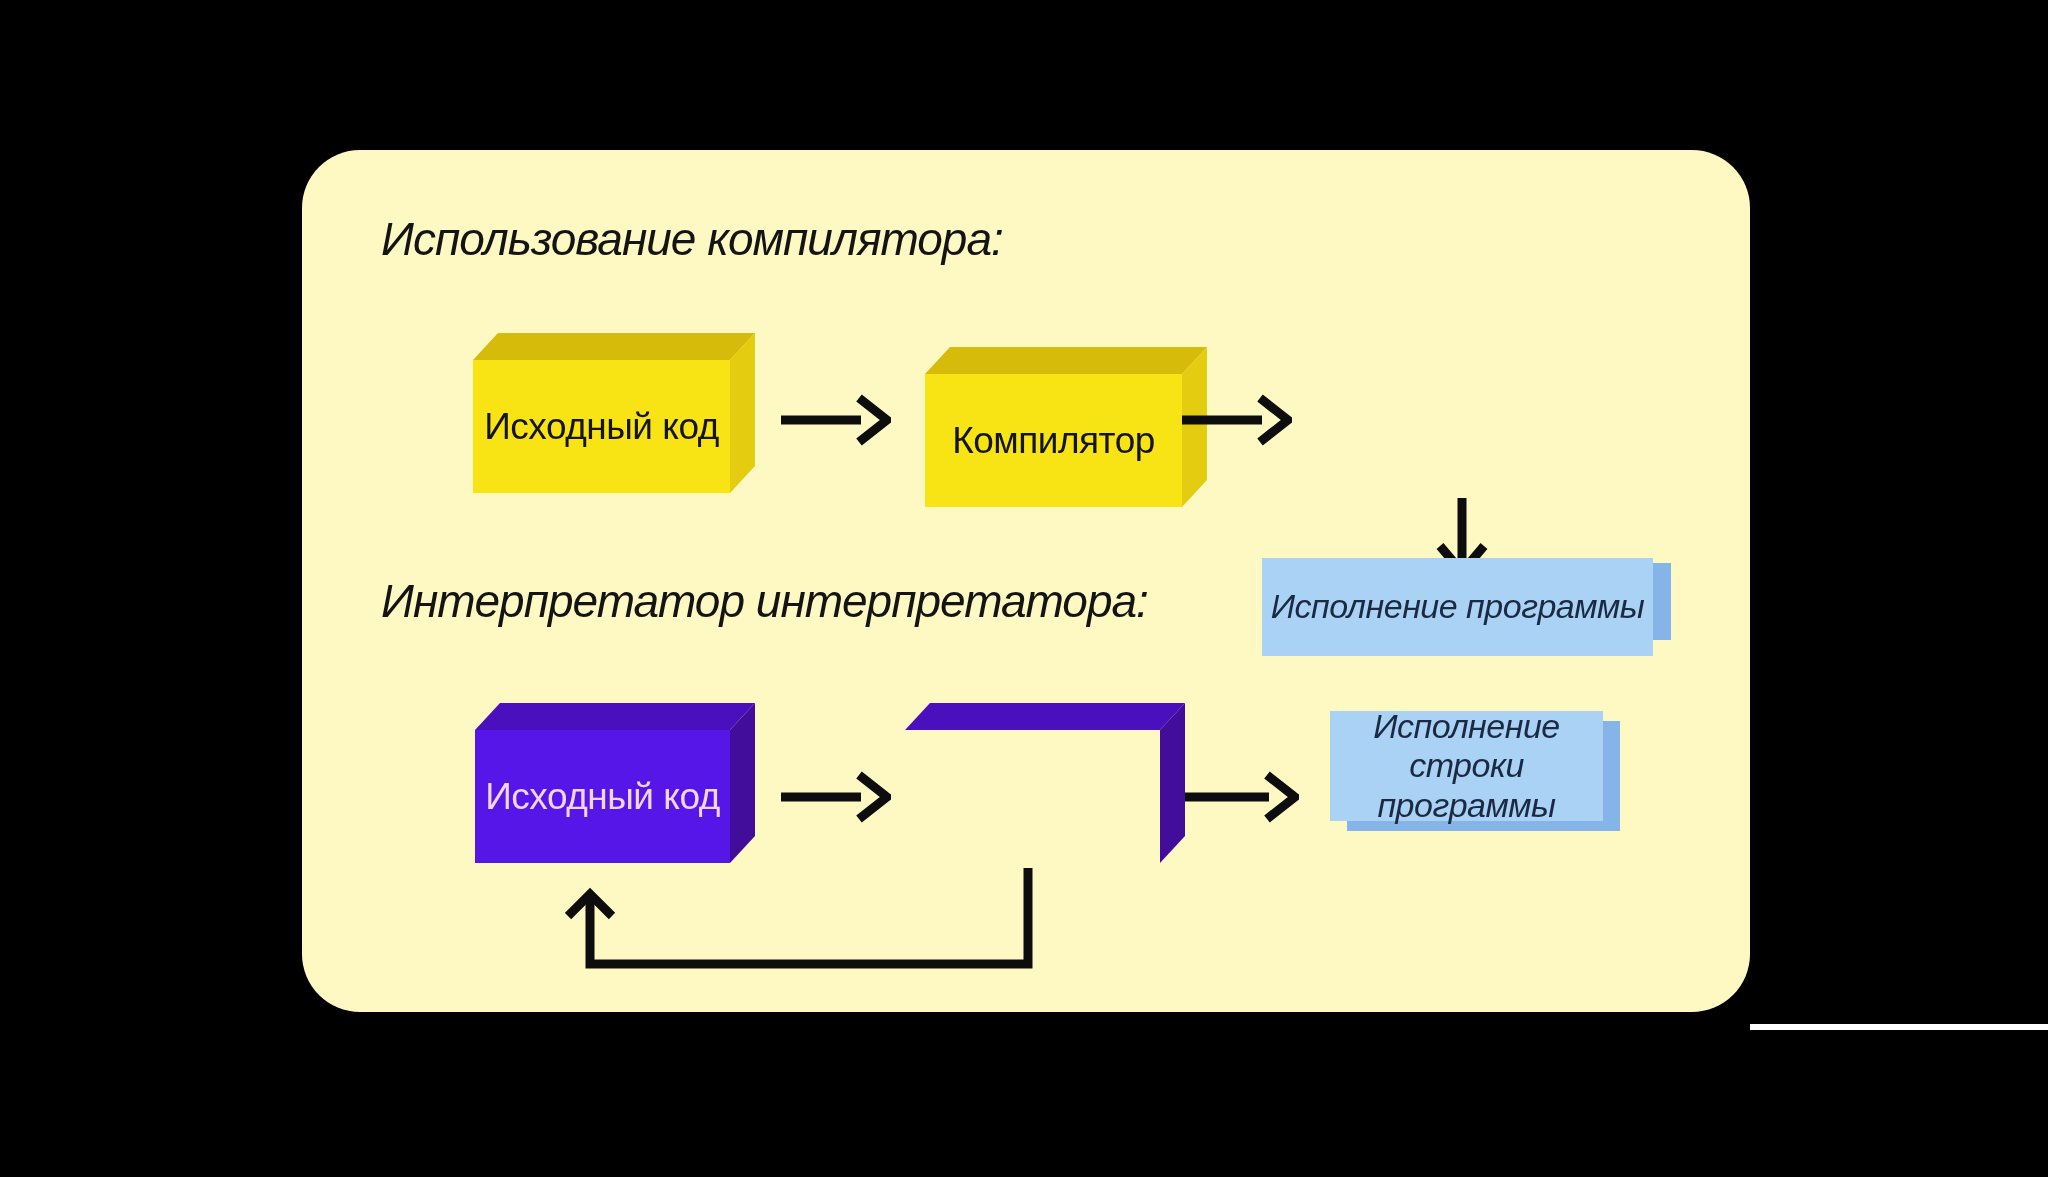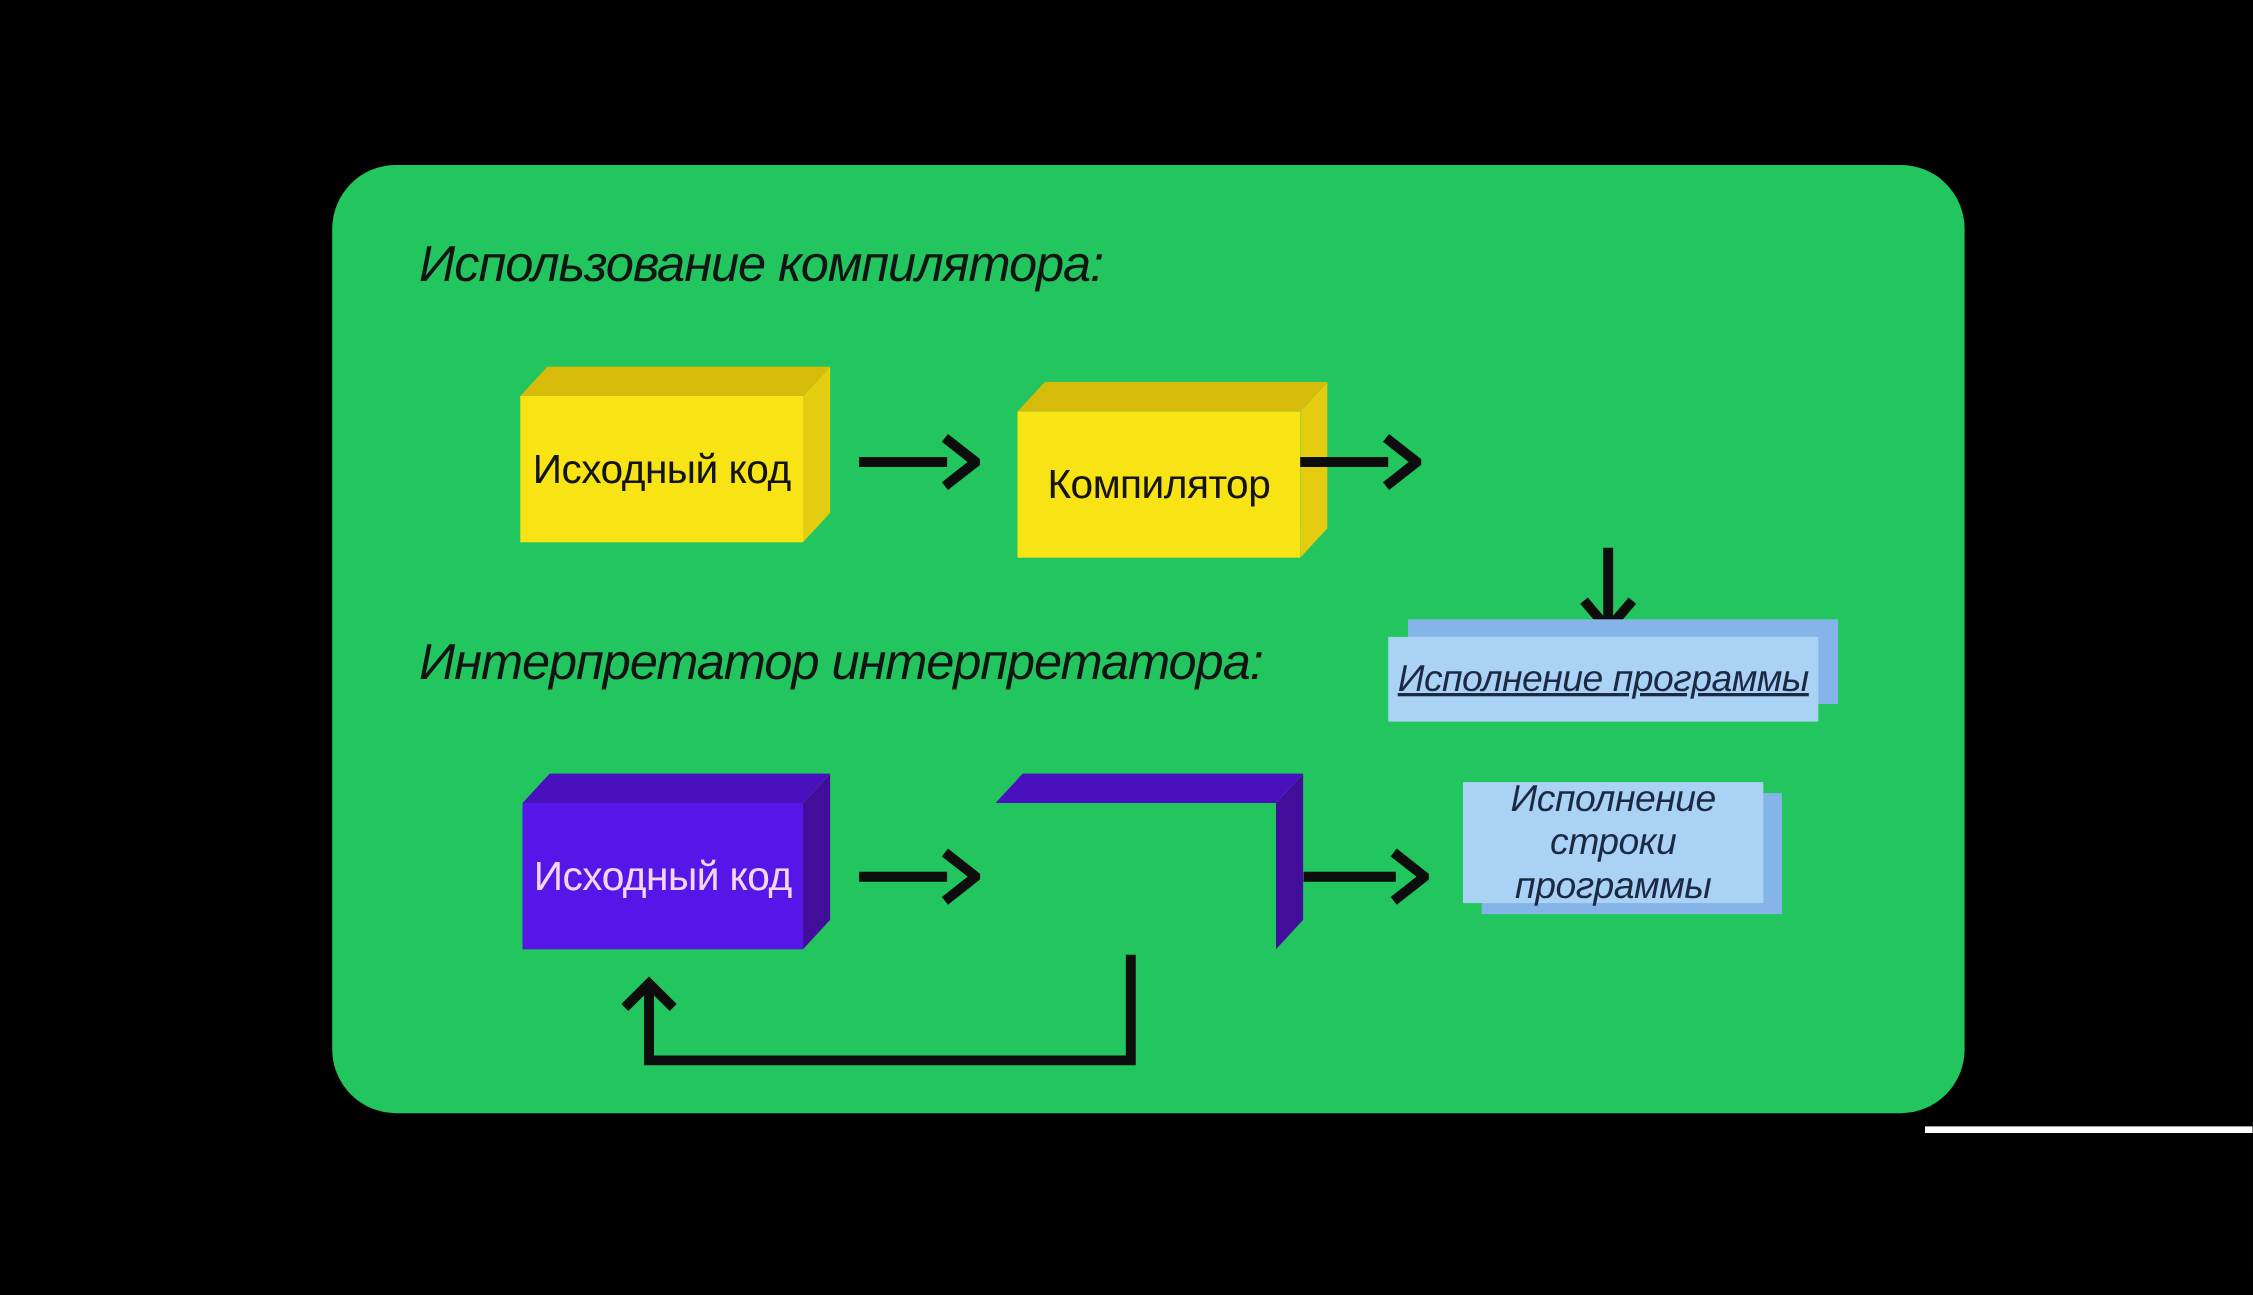--- a/index.html
+++ b/index.html
@@ -1,20 +1,20 @@
 <!DOCTYPE html>
 <html style="--ink: #141414; --arrow: #0d0d0d; --yellow_front: #f8e414; --yellow_top: #d6bb0a; --yellow_side: #e4cc10; --purple_front: #5716e8; --purple_top: #4a10be; --purple_side: #430d9c; --purple_text: #f2d6f0; --blue_front: #a9d2f4; --blue_back: #85b5e8; --blue_text: #1b2943; --card_bg: #ffffff; --background: #000000;"><head>
 <meta charset="utf-8">
 <style>
   html,body{margin:0;padding:0;background:#000;}
   .stage{position:relative;width:2048px;height:1177px;background:#000;overflow:hidden;
          font-family:"Liberation Sans",sans-serif;}
   .edge-strip{position:absolute;background:#fff;}
   .card{position:absolute;left:302px;top:150px;width:1448px;height:862px;
-        background:#22c55e;border-radius:58px;padding-left:36px;}
+        background:#fef9c3;border-radius:58px;}
   .title{position:absolute;font-style:italic;font-size:46px;letter-spacing:-1px;
          color:var(--ink);white-space:nowrap;}
   
   .box3d{position:absolute;}
   .box3d .face{position:absolute;inset:0;}
   .box3d .front{left:0;top:27px;width:calc(100% - 25px);height:calc(100% - 27px);
         display:flex;align-items:center;justify-content:center;text-align:left;
         font-size:37px;letter-spacing:-0.5px;line-height:1.12;}
   .box3d .topf{clip-path:polygon(25px 0,100% 0,calc(100% - 25px) 27px,0 27px);}
   .box3d .sidef{clip-path:polygon(calc(100% - 25px) 27px,100% 0,
@@ -70,21 +70,21 @@
     </svg>
 
 
     <svg class="arrow" style="left:1130px;top:346px;" width="60" height="82" viewBox="0 0 60 82">
       <line x1="30" y1="2" x2="30" y2="72"></line>
       <path d="M8 50 L30 76 L52 50"></path>
     </svg>
 
     <div class="stack" style="left:960px;top:413px;width:409px;height:93px;">
       <div class="back" style="width:391px;height:77px;"></div>
-      <div class="frontflat" style="width:391px;height:77px;text-decoration:underline;">Исполнение программы</div>
+      <div class="frontflat" style="width:391px;height:98px;">Исполнение программы</div>
     </div>
 
     <div class="title" style="left:79px;top:424px;">Интерпретатор интерпретатора:</div>
 
     <div class="box3d purple" style="left:173px;top:553px;width:280px;height:160px;">
       <div class="face topf"></div>
       <div class="face sidef"></div>
       <div class="face front">Исходный код</div>
     </div>
 

